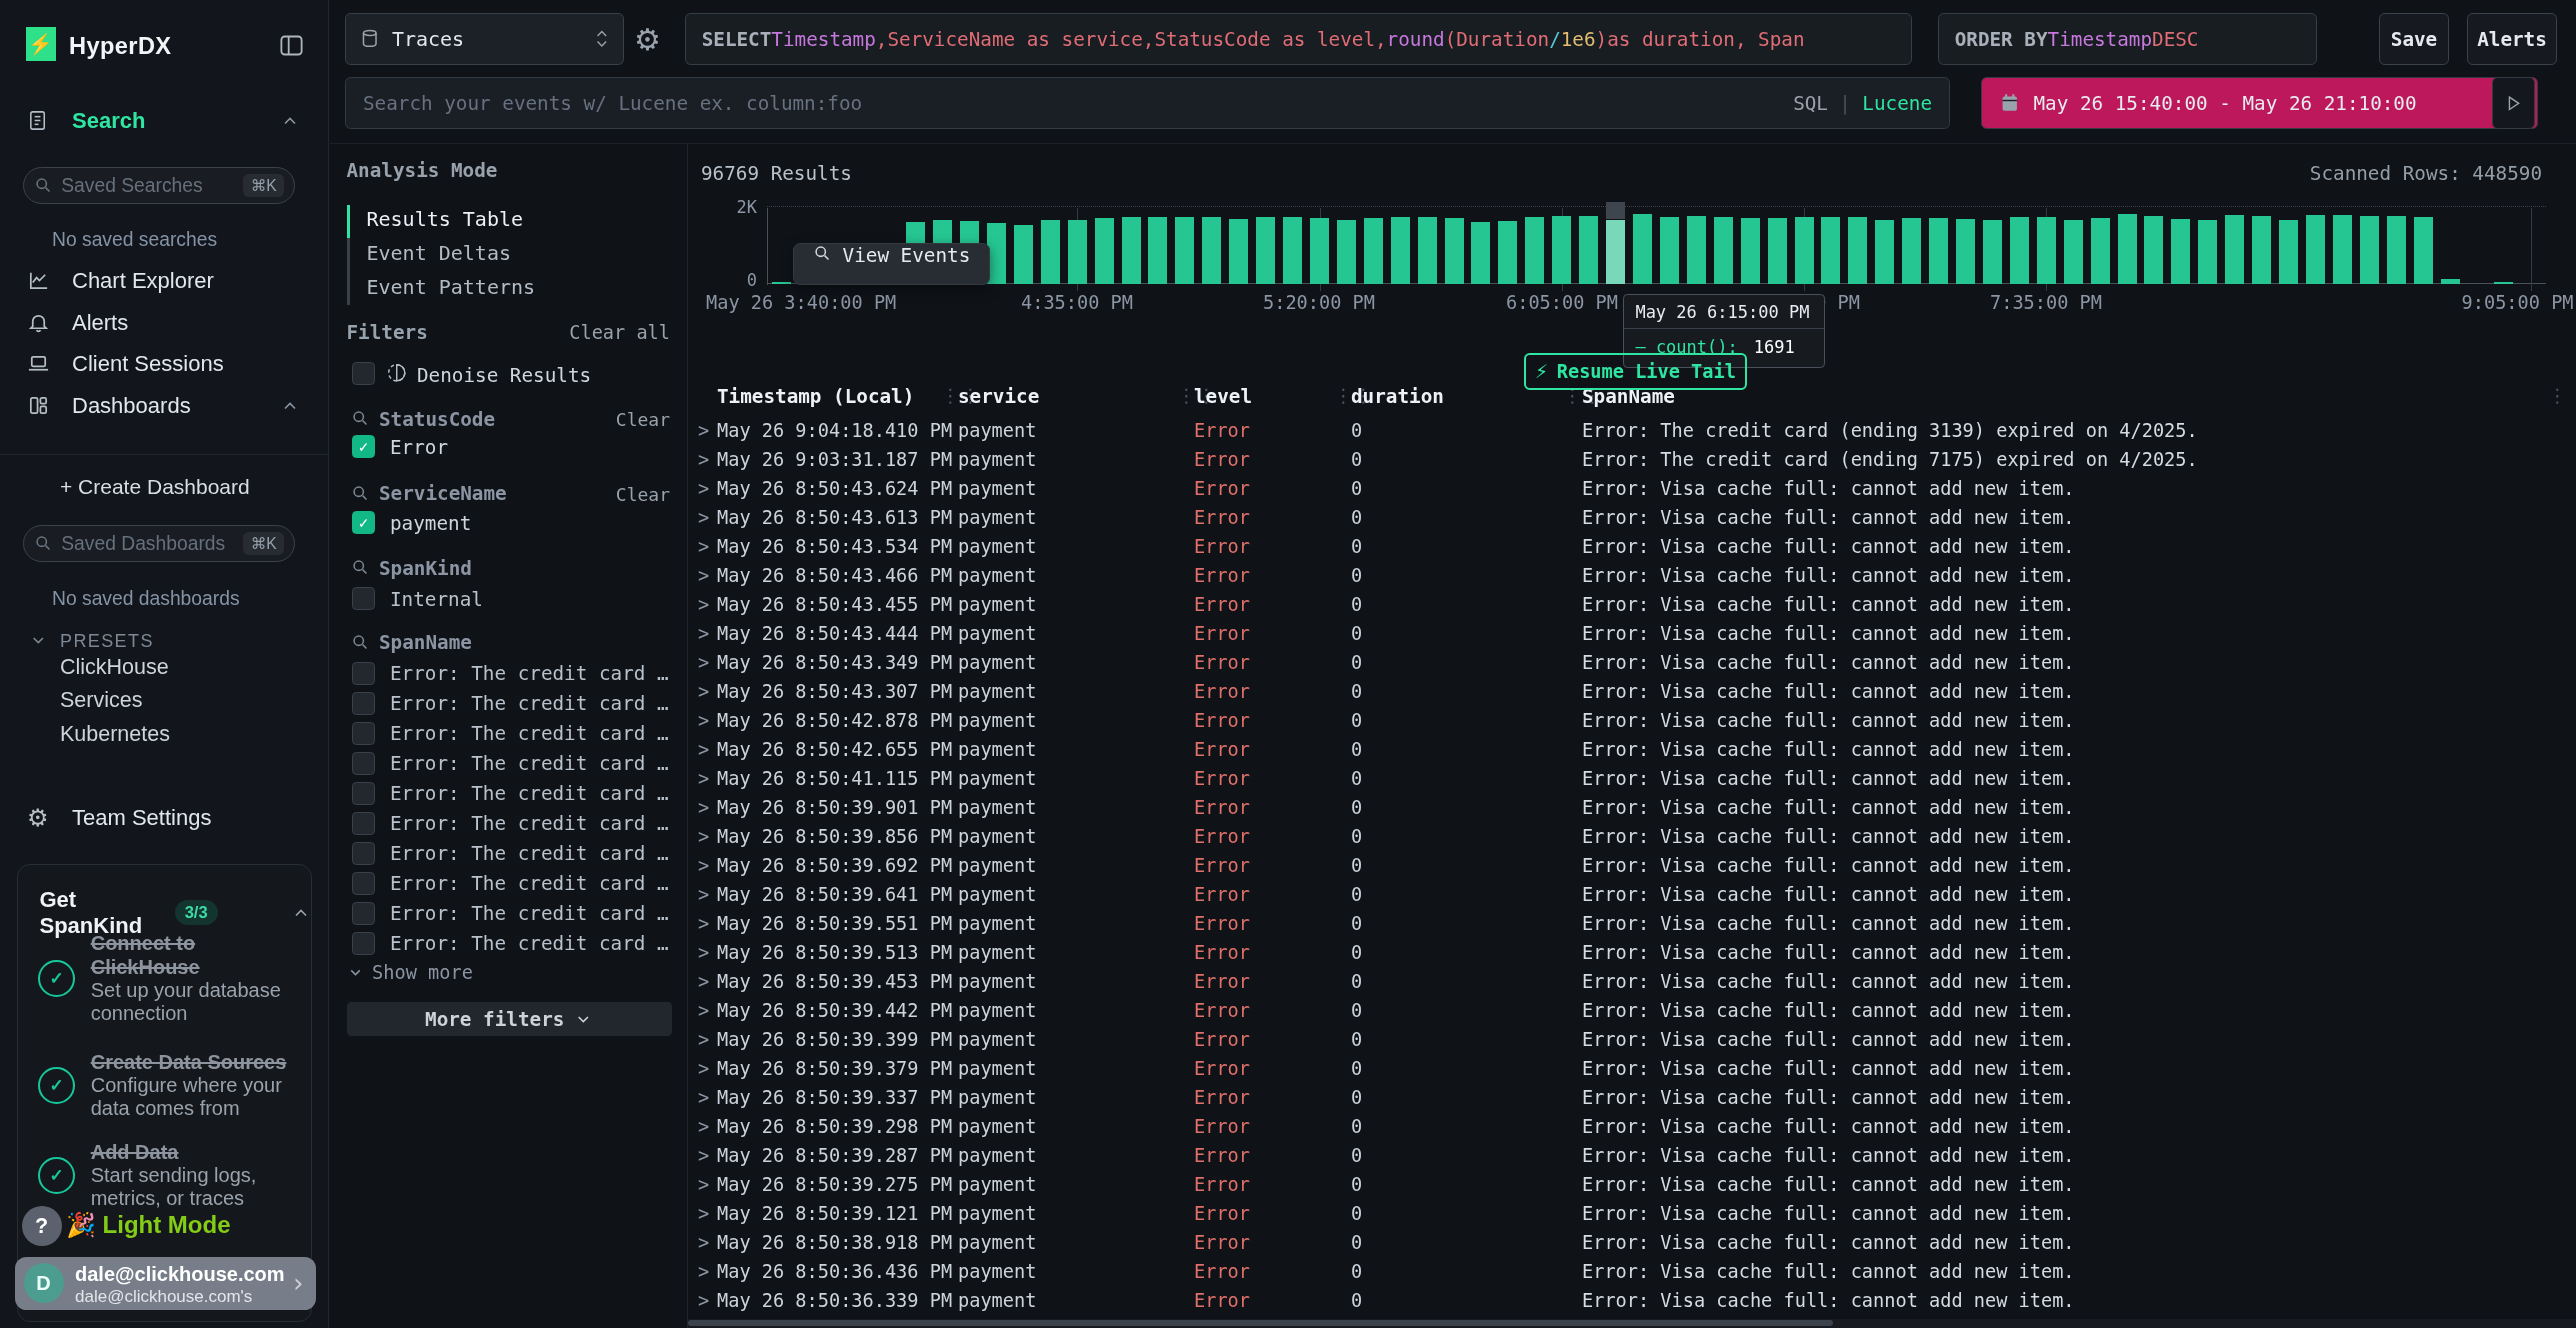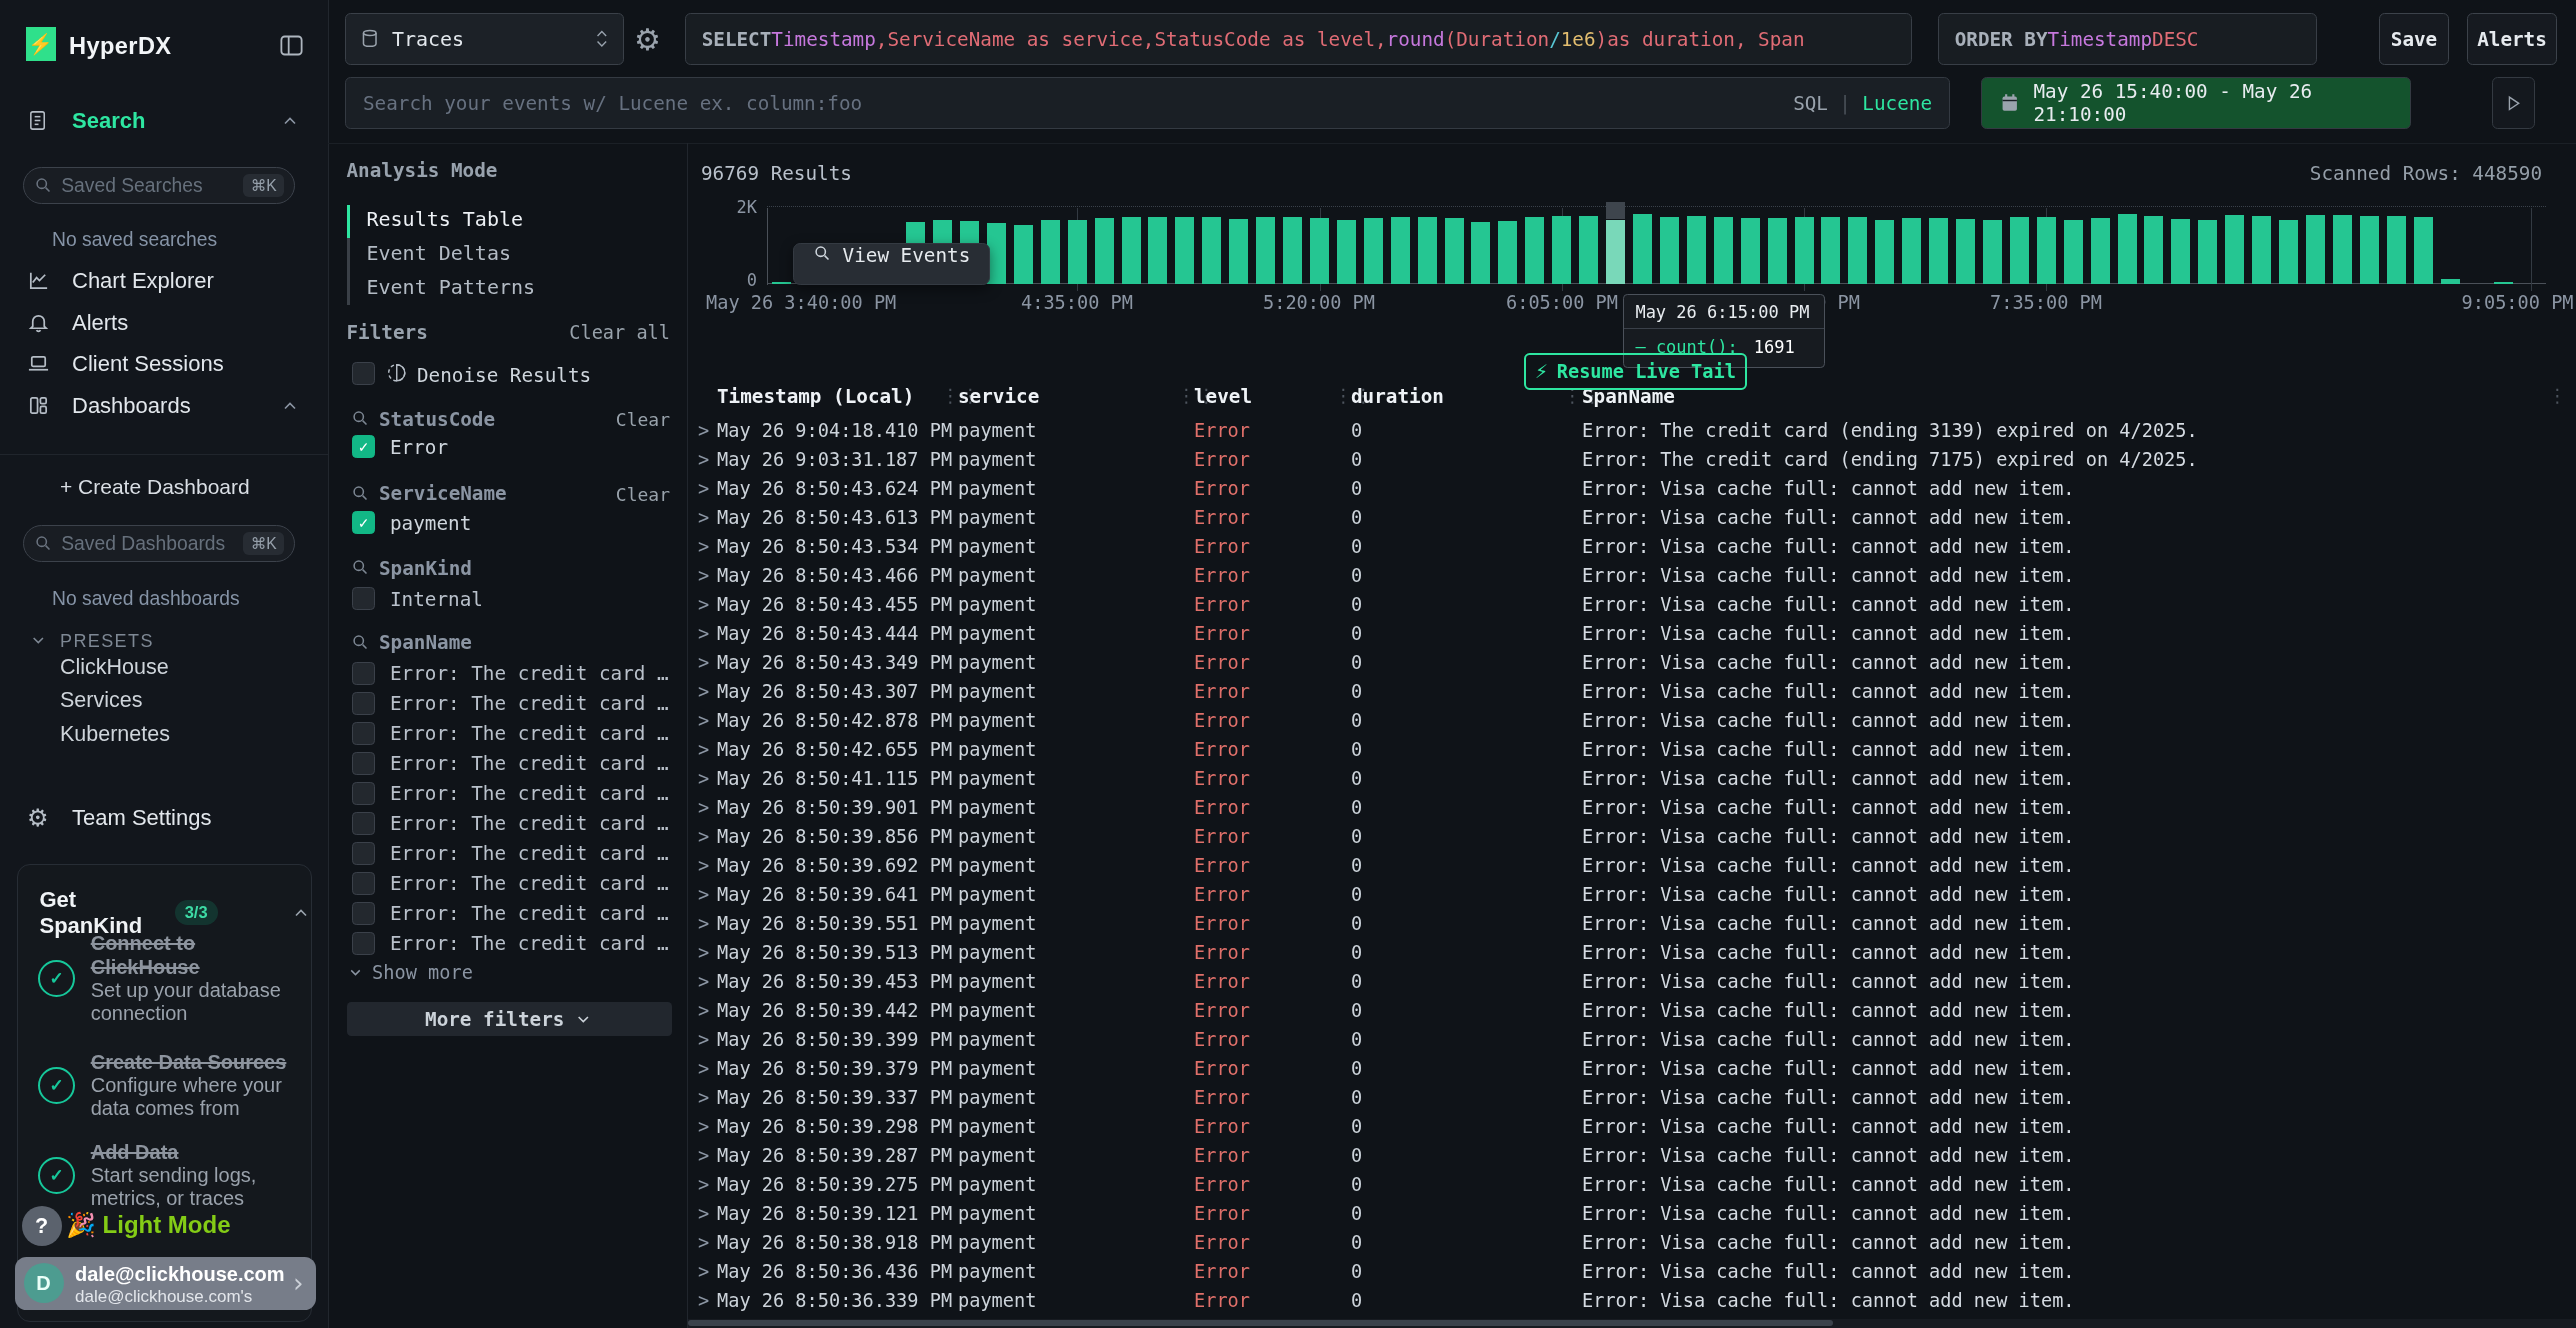--- a/index.html
+++ b/index.html
@@ -57,21 +57,21 @@
   .qbox{left:685px;top:13px;width:1227px;background:#181d22;border-color:#383e46;padding:0 15.7px;
         white-space:nowrap;overflow:hidden;}
   .obox{left:1938px;top:13px;width:379px;background:#181d22;border-color:#383e46;padding:0 15.7px;white-space:nowrap;}
   .tk-kw{color:#a8b0ba;font-weight:bold;} .tk-id{color:#e06c75;} .tk-type{color:#c678dd;}
   .tk-fn{color:#c678dd;} .tk-op{color:#58c7d5;} .tk-num{color:#e2bd6f;}
   .btn{position:absolute;top:13px;height:52px;background:#161a20;border:1.4px solid #3c424a;border-radius:5.7px;
        box-sizing:border-box;display:flex;align-items:center;justify-content:center;font-size:19.3px;font-weight:bold;color:#e6eaee;}
   .search-in{left:345px;top:77px;width:1605px;background:#1a1f25;border-color:#343a42;padding:0 17px;}
   .search-in .ph{color:#677180;flex:1;}
   .sql{color:#9aa3ad;} .pipe{color:#4a5058;margin:0 11.4px;} .lucene{color:#2ee6a1;}
-  .datebox{left:1981px;top:77px;width:430px;background:#14532d;border-color:#343a42;padding:0 17px;gap:13px;color:#e8ecf0;}
+  .datebox{left:1981px;top:77px;width:557px;background:#be185d;border-color:#343a42;padding:0 17px;gap:13px;color:#e8ecf0;}
   .playbtn{left:2492px;top:77px;width:43px;background:#14181e;border-color:#343a42;justify-content:center;color:#9aa3ad;}
   .hline{position:absolute;left:328px;top:143px;width:2248px;height:0.7px;background:#1b2026;}
   .vline{position:absolute;left:687px;top:143px;width:1.4px;height:1185px;background:#21262d;}
 
   
   .fpanel{position:absolute;left:330px;top:0;width:357px;height:1328px;}
   .f-label{position:absolute;font-weight:bold;font-size:19.3px;color:#98a2ad;}
   .modes{position:absolute;left:16.5px;top:202px;}
   .mtrack{position:absolute;left:0;top:2.9px;width:3.6px;height:100px;background:#3a4047;}
   .mseg{position:absolute;left:0;top:2.9px;width:3.6px;height:33px;background:#2ee6a1;}

